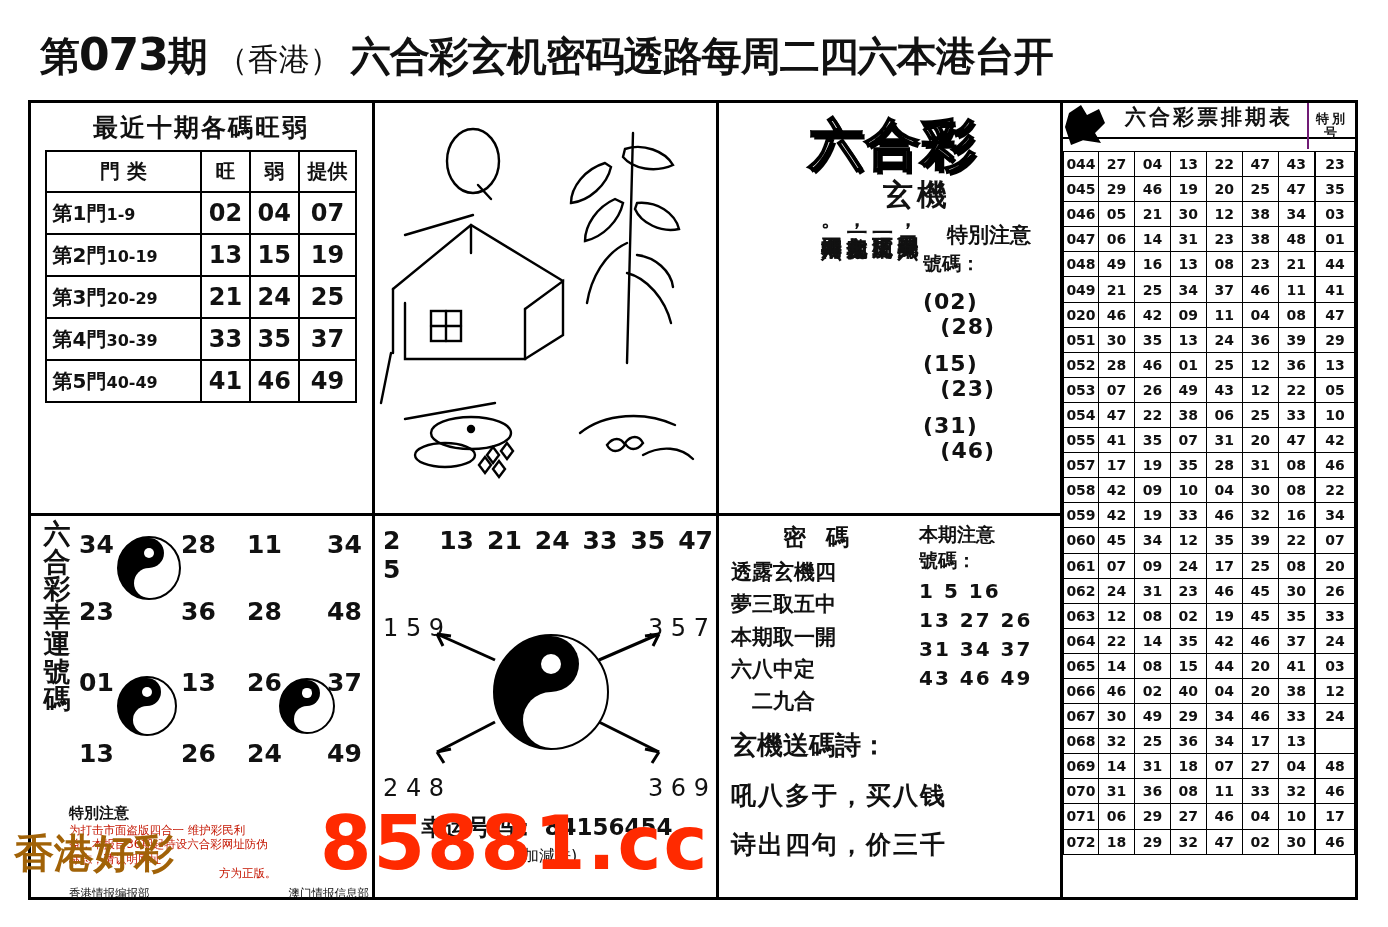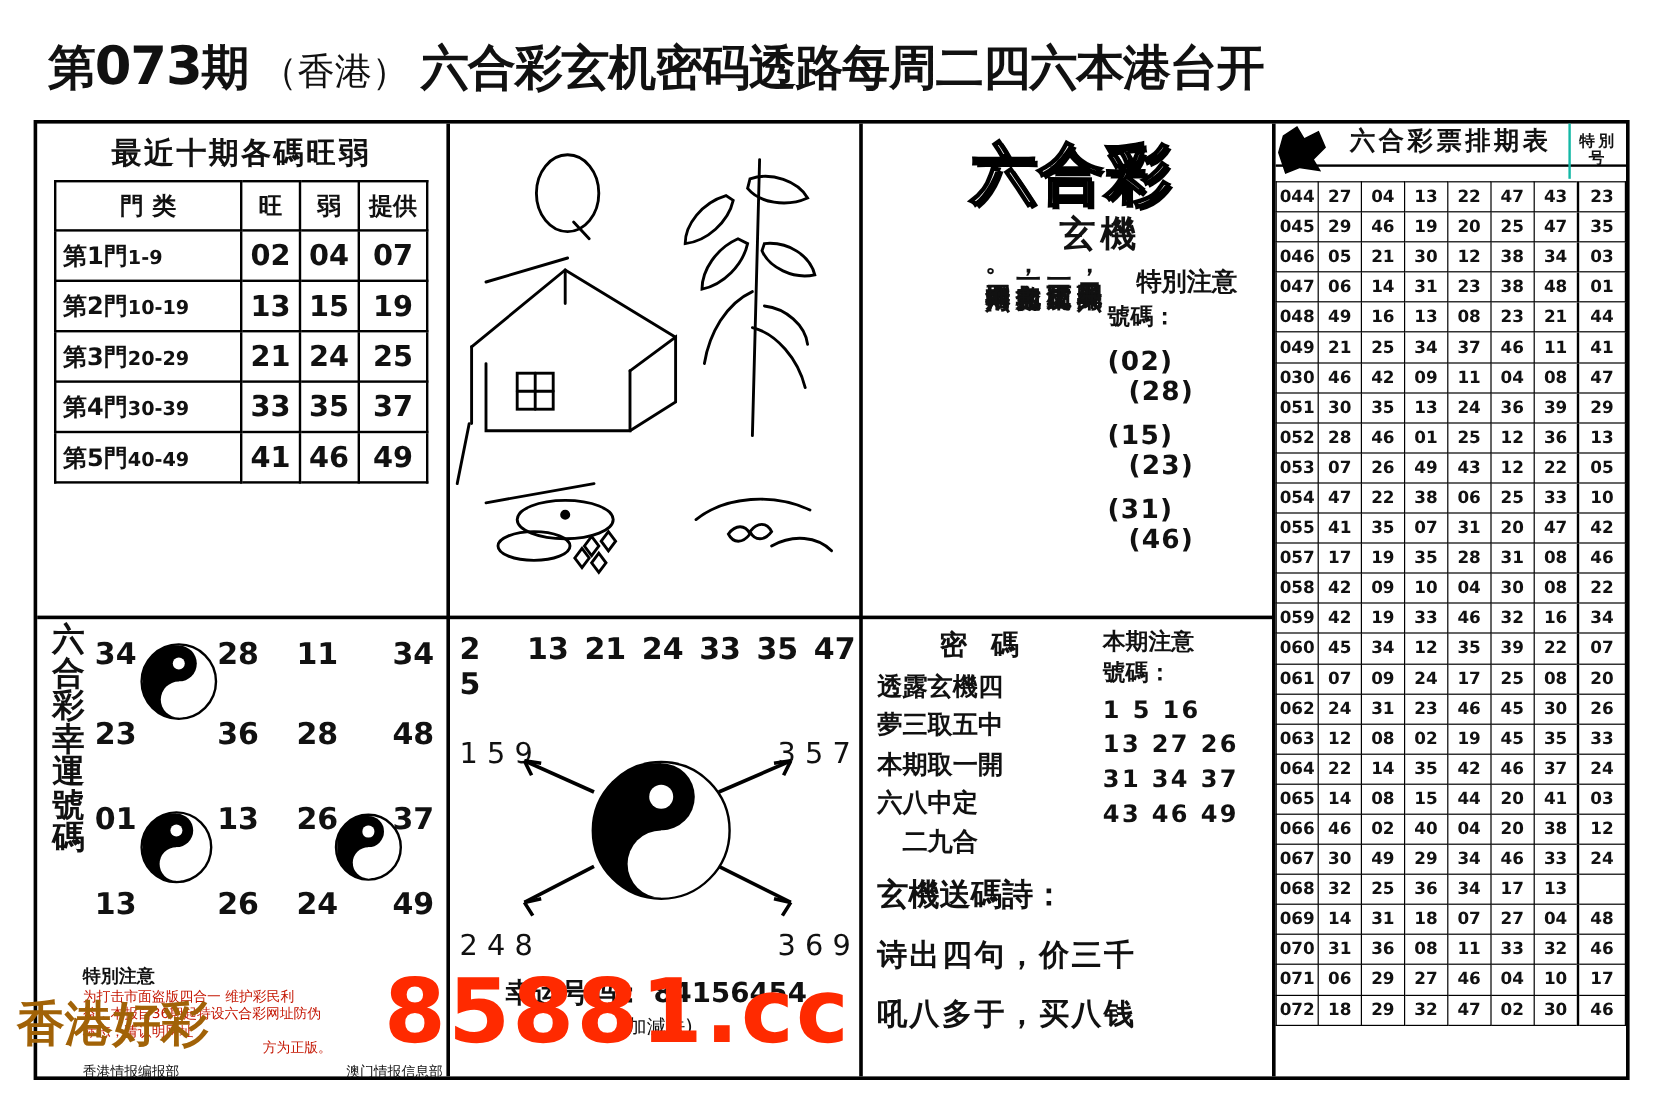--- a/index.html
+++ b/index.html
@@ -140,21 +140,21 @@
     font-size:21px;font-weight:bold;letter-spacing:3px;border-bottom:2px solid #000;
     box-sizing:border-box;
   }
   .rt-head .blob{
     position:absolute;left:2px;top:2px;width:40px;height:40px;background:#000;
     clip-path:polygon(10% 20%,40% 0,55% 25%,85% 10%,100% 45%,75% 70%,90% 95%,45% 88%,15% 100%,0 55%);
   }
   .rt-head .sp{
     position:absolute;right:0;top:0;width:46px;height:46px;font-size:13px;
     display:flex;align-items:center;justify-content:center;text-align:center;
-    border-left:2px solid #14b8a6;line-height:1.05;font-weight:bold;
+    border-left:2px solid #701a75;line-height:1.05;font-weight:bold;
   }
   .rtbl{position:absolute;left:0;top:48px;width:100%;border-collapse:collapse;}
   .rtbl td{
     border:1px solid #000;text-align:center;font-size:14px;padding:0;height:24.1px;
     font-weight:bold;
   }
   .rtbl td.idx{width:34px;}
   .rtbl td.sp{width:38px;border-left:2px solid #000;}
 
   
@@ -409,22 +409,22 @@
         <div class="t">本期注意</div>
         <div class="t">號碼：</div>
         <div class="r">1  5  16</div>
         <div class="r">13 27  26</div>
         <div class="r">31 34  37</div>
         <div class="r">43  46 49</div>
       </div>
 
       <div class="songshi">
         <div class="t">玄機送碼詩：</div>
+        <div class="l">吼八多于，买八钱</div>
         <div class="l">诗出四句，价三千</div>
-        <div class="l">吼八多于，买八钱</div>
       </div>
     </div>
 
     <div class="panelG">
       <div class="rt-head">
         <span class="blob"></span>
         <span>六合彩票排期表</span>
         <span class="sp">特別号</span>
       </div>
       <table class="rtbl">
@@ -483,21 +483,21 @@
               <td class="idx">049</td>
               <td>21</td>
               <td>25</td>
               <td>34</td>
               <td>37</td>
               <td>46</td>
               <td>11</td>
               <td class="sp">41</td>
             </tr>
             <tr>
-              <td class="idx">030</td>
+              <td class="idx">020</td>
               <td>46</td>
               <td>42</td>
               <td>09</td>
               <td>11</td>
               <td>04</td>
               <td>08</td>
               <td class="sp">47</td>
             </tr>
             <tr>
               <td class="idx">051</td>

